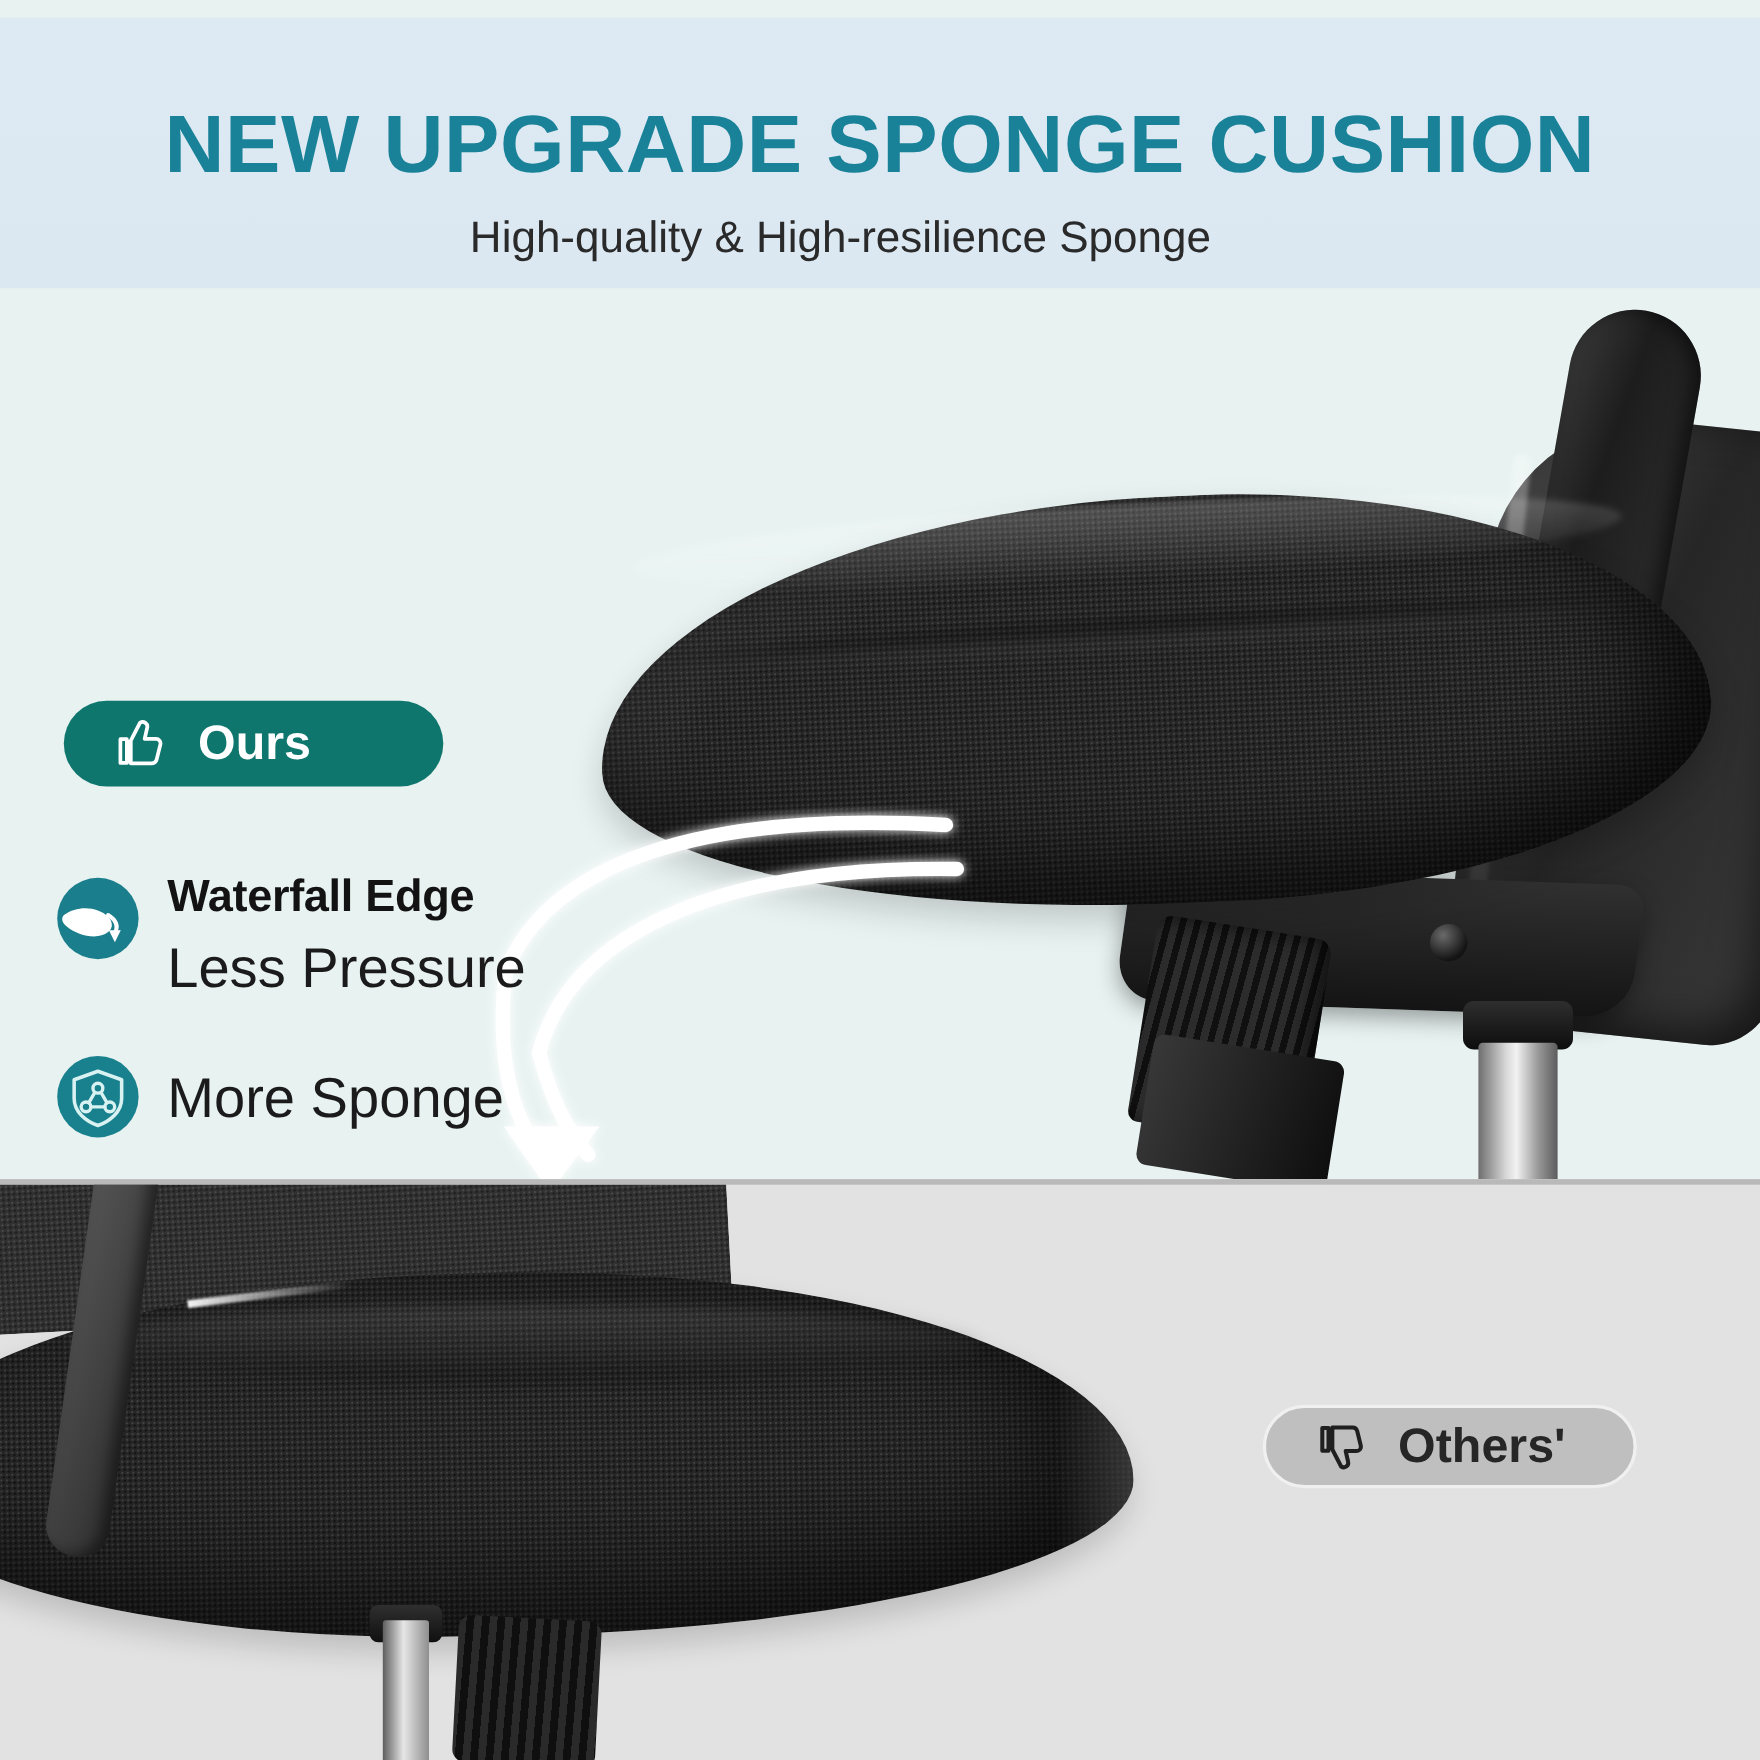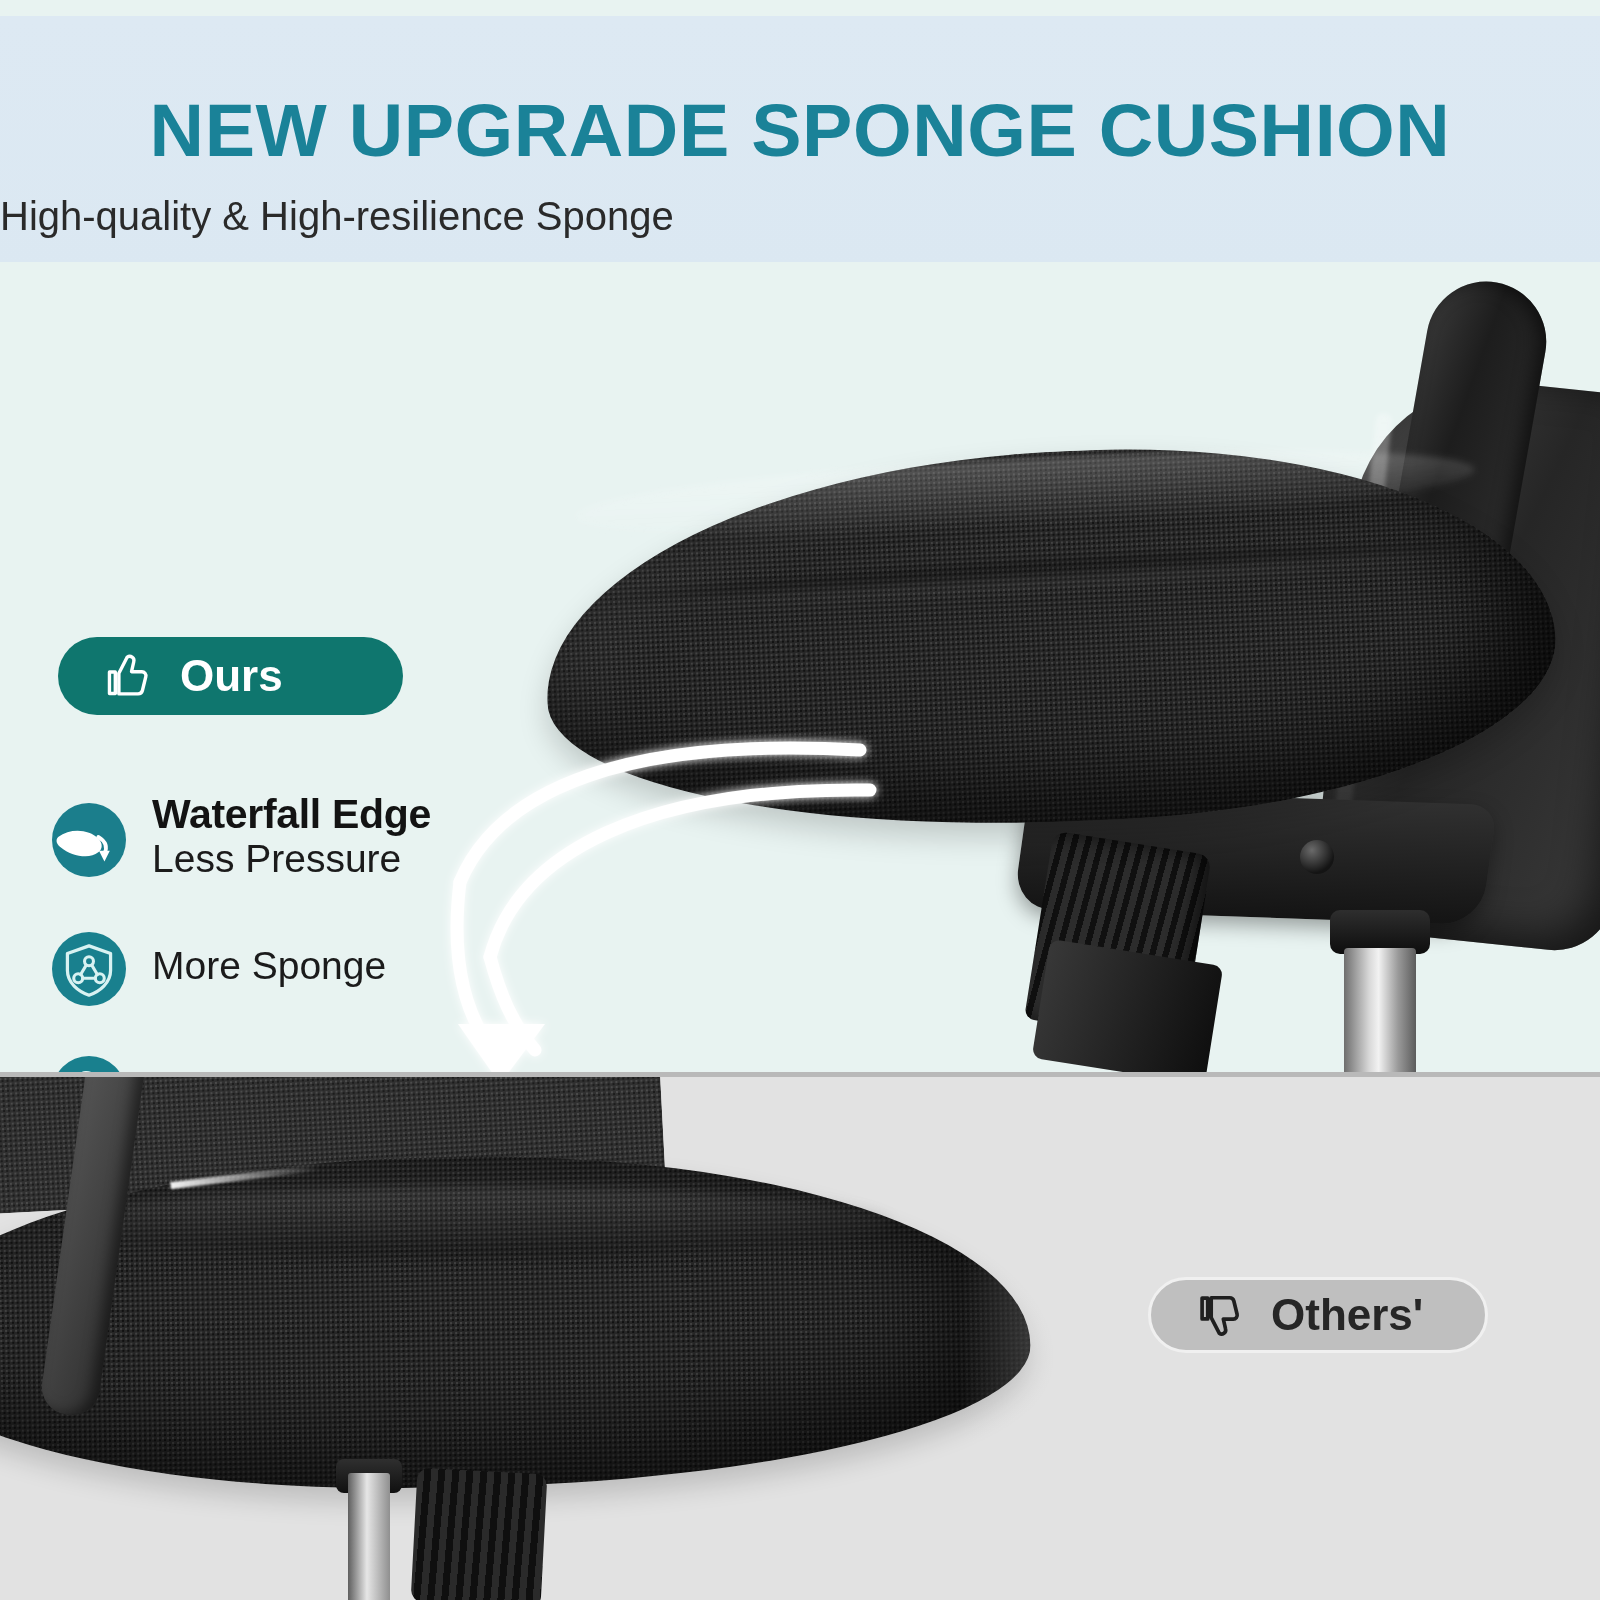--- a/index.html
+++ b/index.html
@@ -20,20 +20,21 @@
   .title {
     position:absolute; left:0; top:72px; width:1600px;
     text-align:center;
     font-size:74px; font-weight:bold; letter-spacing:0.5px;
     color:#1a8298;
     font-family:"Liberation Sans", sans-serif;
     transform:scaleX(1.02);
   }
   .subtitle {
     position:absolute; left:0; top:178px; width:1528px;
+    text-align:center;
     font-size:40px; color:#2a2a2a; font-weight:400;
   }
 
   
   .ours-panel {
     position:absolute; left:0; top:262px; width:1600px; height:810px;
     background:#e8f3f1;
     overflow:hidden;
   }
 
@@ -142,33 +143,33 @@
   }
   .badge-ours .badge-label { color:#ffffff; font-size:44px; font-weight:bold; }
   .badge-others {
     left:1148px; top:1272px; width:340px; height:76px;
     background:#bfbfbf; border:3px solid #f0f0f0;
   }
   .badge-others .badge-label { color:#262626; font-size:44px; font-weight:bold; }
 
   
   .features { position:absolute; left:52px; top:530px; width:520px; }
-  .feature { display:flex; align-items:center; gap:26px; margin-bottom:44px; }
+  .feature { display:flex; align-items:flex-start; gap:26px; margin-bottom:44px; }
   .f-icon {
     flex:0 0 auto; width:74px; height:74px; border-radius:50%;
     background:#1b7e8c; position:relative; margin-top:6px;
     display:flex; align-items:center; justify-content:center;
   }
   .f-icon.alt { background:#19808e; }
   .f-text .f-title {
     font-size:41px; font-weight:bold; color:#131313; line-height:1.08;
     letter-spacing:-0.3px;
   }
   .f-text .f-sub {
-    font-size:39px; font-weight:400; color:#1b1b1b; line-height:1.18; margin-top:0;
+    font-size:51px; font-weight:400; color:#1b1b1b; line-height:1.18; margin-top:14px;
   }
 
   
   .vs-wrap { position:absolute; left:600px; top:930px; width:300px; height:300px; }
 
   
   .others-panel {
     position:absolute; left:0; top:1072px; width:1600px; height:528px;
     background:#e2e2e2;
     border-top:5px solid #b9b9b9;

